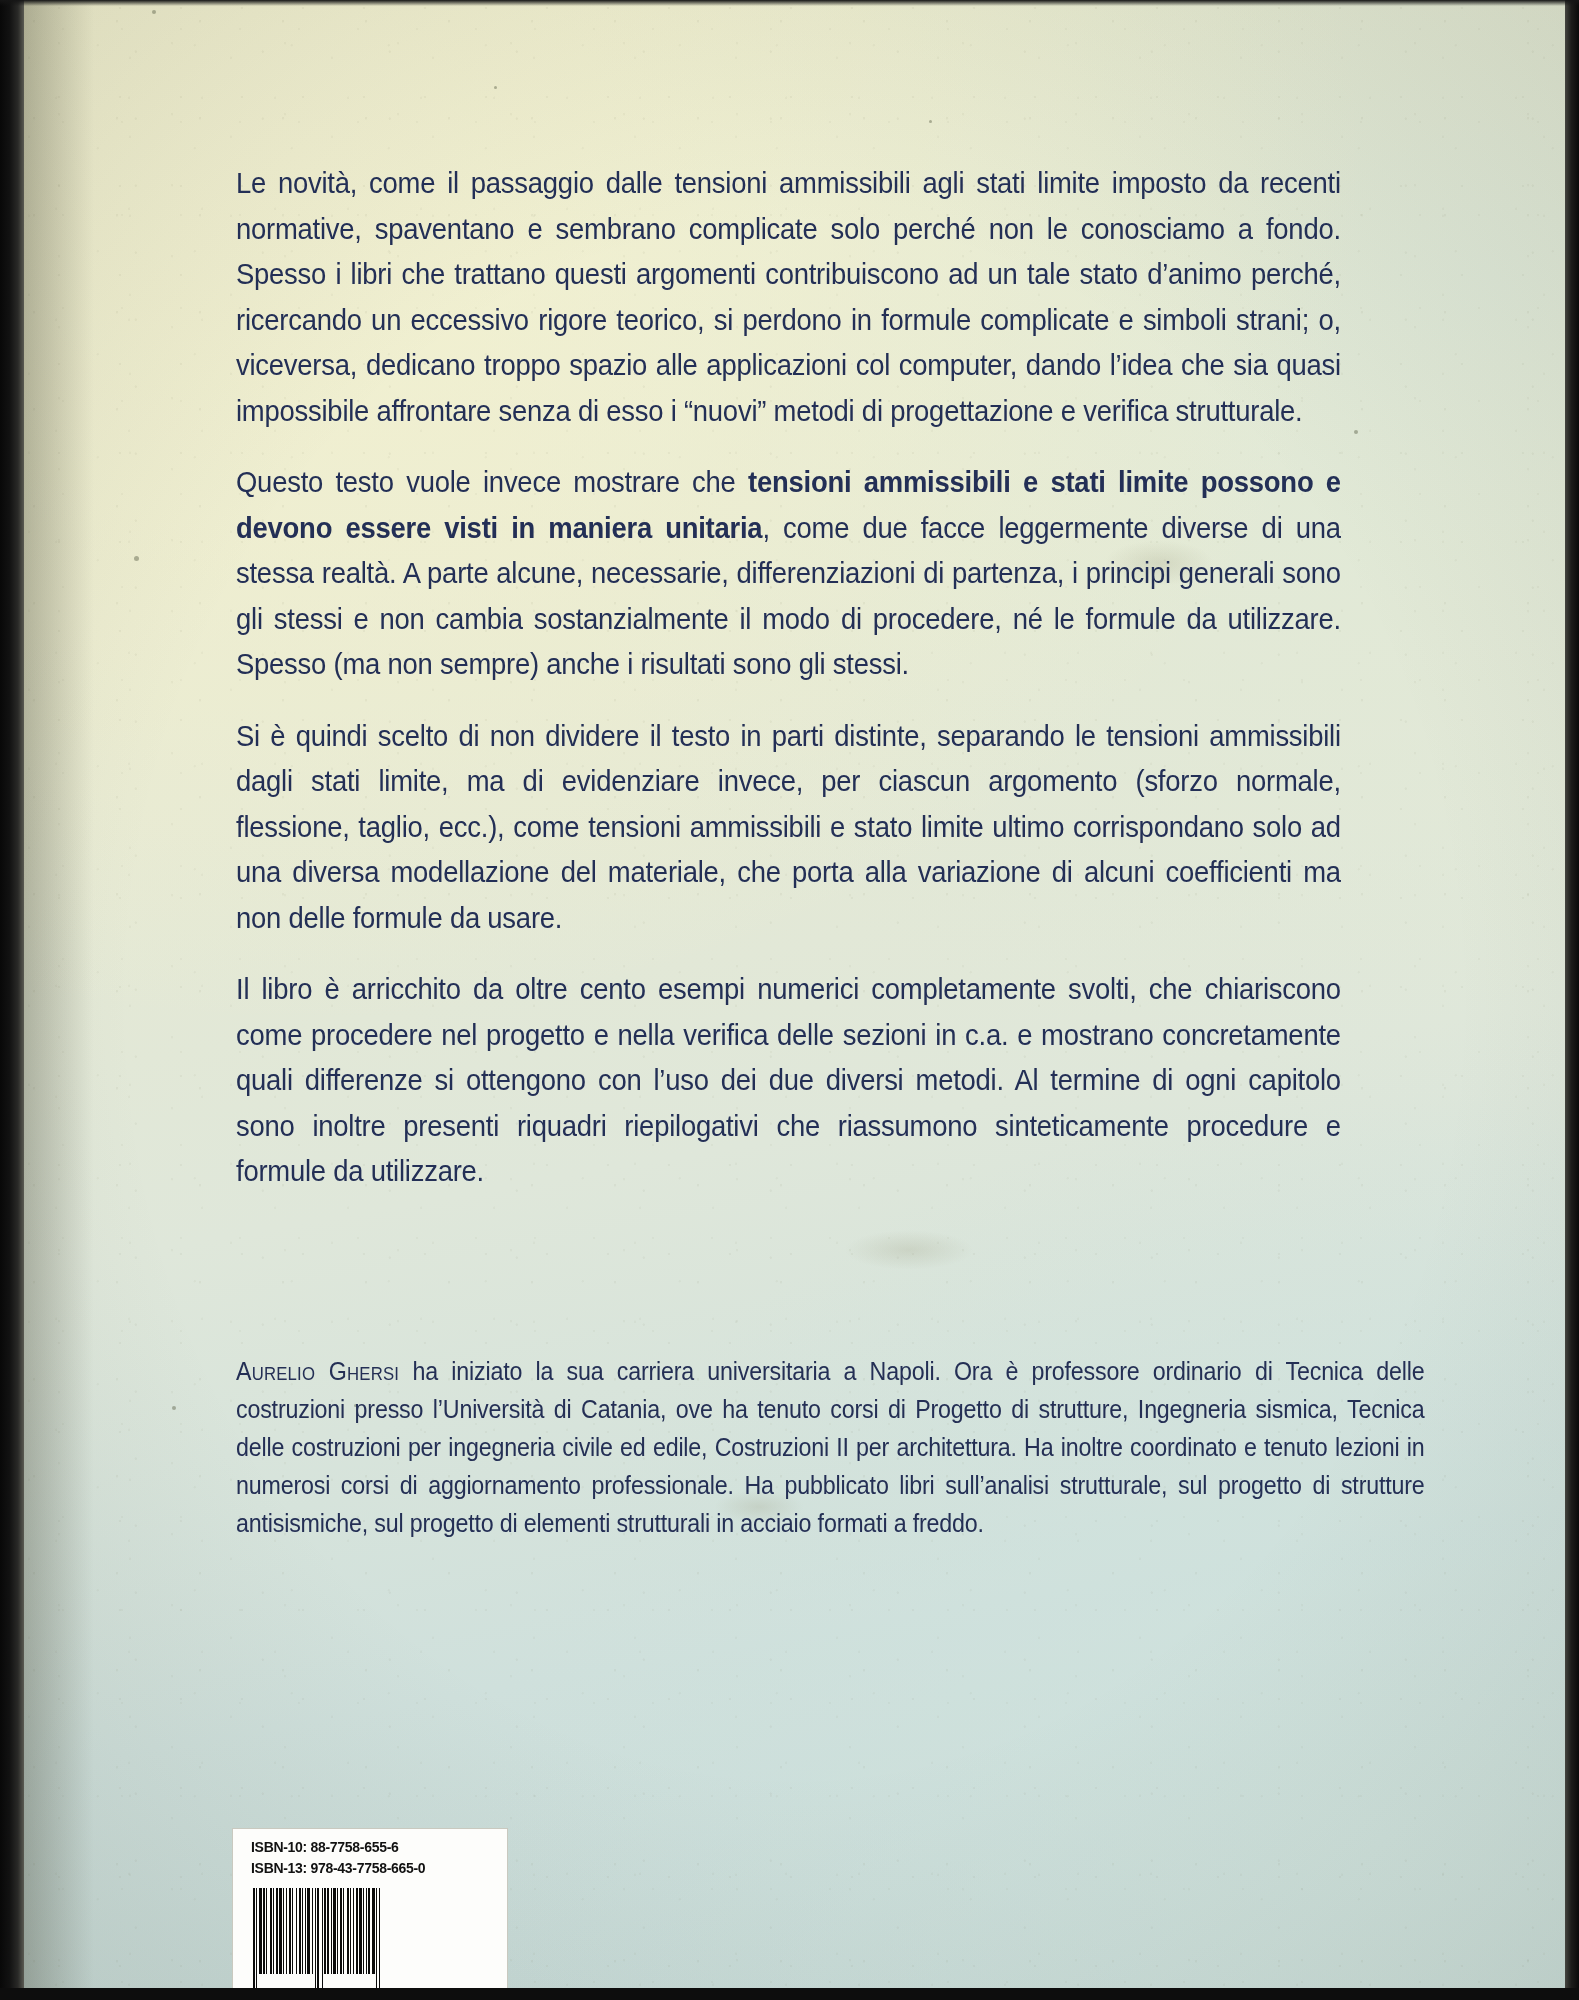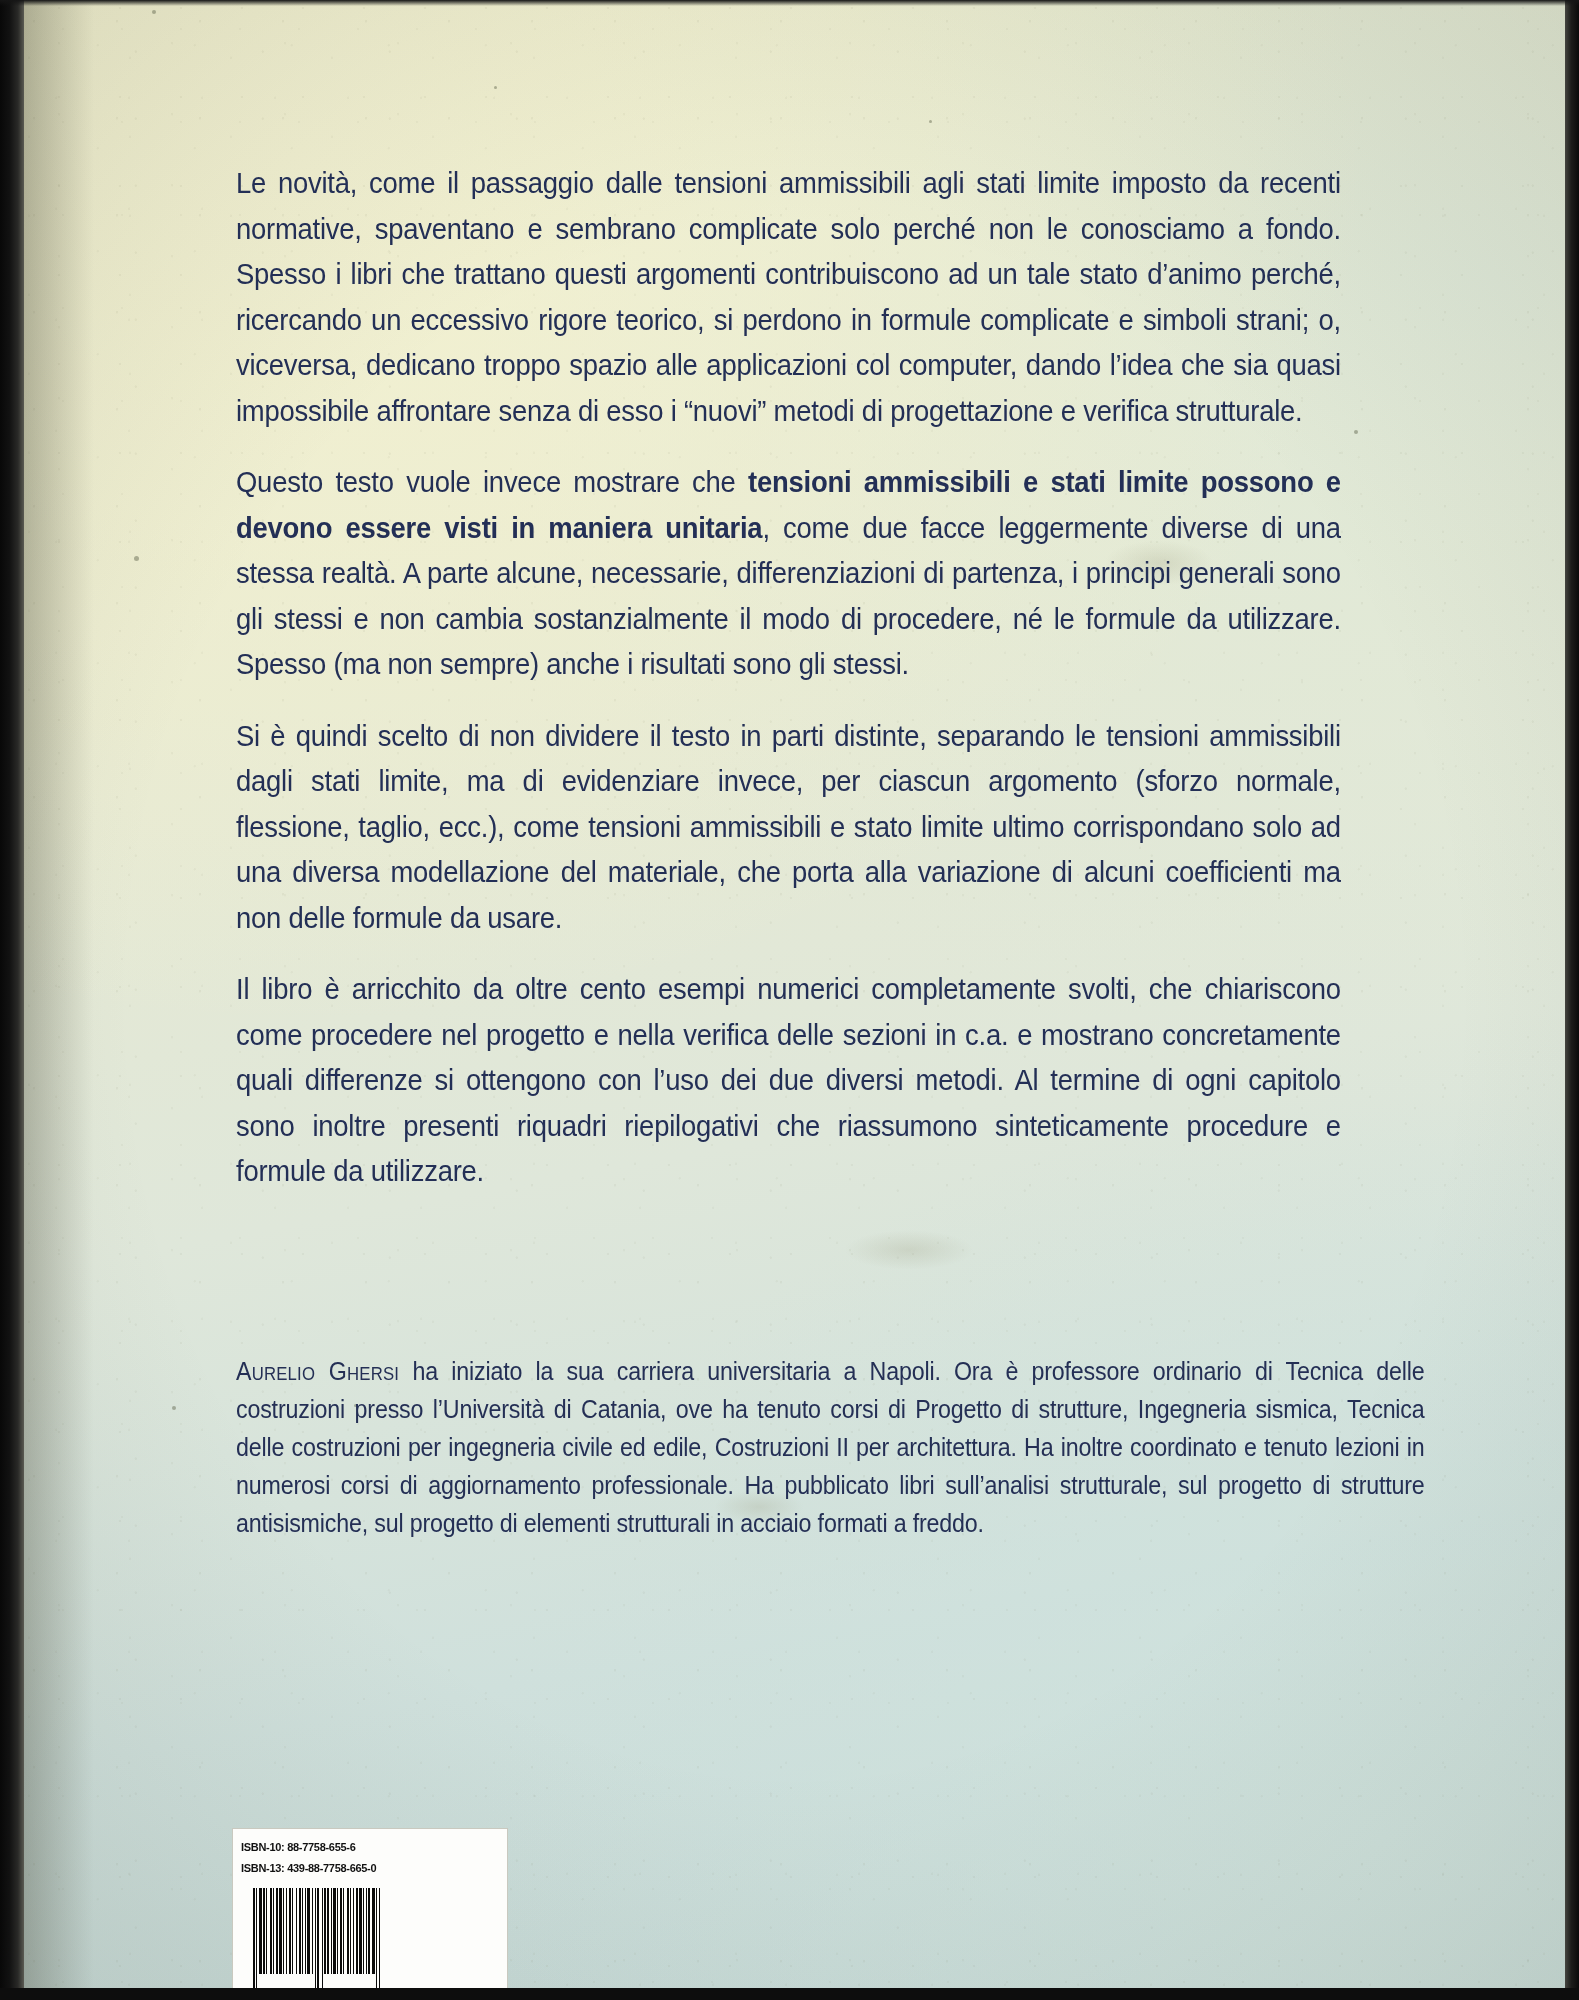--- a/index.html
+++ b/index.html
@@ -150,23 +150,23 @@
     width: 276px;
     height: 180px;
     background: #fdfdfb;
     border: 1px solid #c9c9bf;
     z-index: 4;
     padding: 8px 0 0 0;
     box-sizing: border-box;
     overflow: hidden;
   }
   .isbn-lines {
-    padding-left: 8px;
-    font-family: "Liberation Sans", sans-serif;
-    font-size: 11px;
+    padding-left: 18px;
+    font-family: "Liberation Sans", sans-serif;
+    font-size: 14px;
     line-height: 21px;
     color: #111;
     font-weight: 700;
     letter-spacing: -0.3px;
     white-space: nowrap;
   }
   .bars {
     margin: 9px 0 0 20px;
     width: 238px;
     height: 104px;
@@ -238,21 +238,21 @@
     </div>
 
     <div class="bio">
       <p class="bio-text">
         <span class="smallcaps-name">Aurelio Ghersi</span><span> ha iniziato la sua carriera universitaria a Napoli. Ora è professore ordinario di Tecnica delle costruzioni presso l’Università di Catania, ove ha tenuto corsi di Progetto di strutture, Ingegneria sismica, Tecnica delle costruzioni per ingegneria civile ed edile, Costruzioni II per architettura. Ha inoltre coordinato e tenuto lezioni in numerosi corsi di aggiornamento professionale. Ha pubblicato libri sull’analisi strutturale, sul progetto di strutture antisismiche, sul progetto di elementi strutturali in acciaio formati a freddo.</span>
       </p>
     </div>
 
     <div class="barcode-label">
       <div class="isbn-lines">ISBN-10: 88-7758-655-6</div>
-      <div class="isbn-lines">ISBN-13: 439-88-7758-665-0</div>
+      <div class="isbn-lines">ISBN-13: 978-43-7758-665-0</div>
       <div class="bars" id="bars">
           <div class="bar long" style="left: 0px; width: 2px;"></div>
           <div class="bar long" style="left: 3px; width: 1px;"></div>
           <div class="bar" style="left: 6px; width: 3px;"></div>
           <div class="bar" style="left: 10px; width: 2px;"></div>
           <div class="bar" style="left: 13px; width: 1px;"></div>
           <div class="bar" style="left: 17px; width: 2px;"></div>
           <div class="bar" style="left: 20px; width: 1px;"></div>
           <div class="bar" style="left: 23px; width: 2px;"></div>
           <div class="bar" style="left: 26px; width: 3px;"></div>

